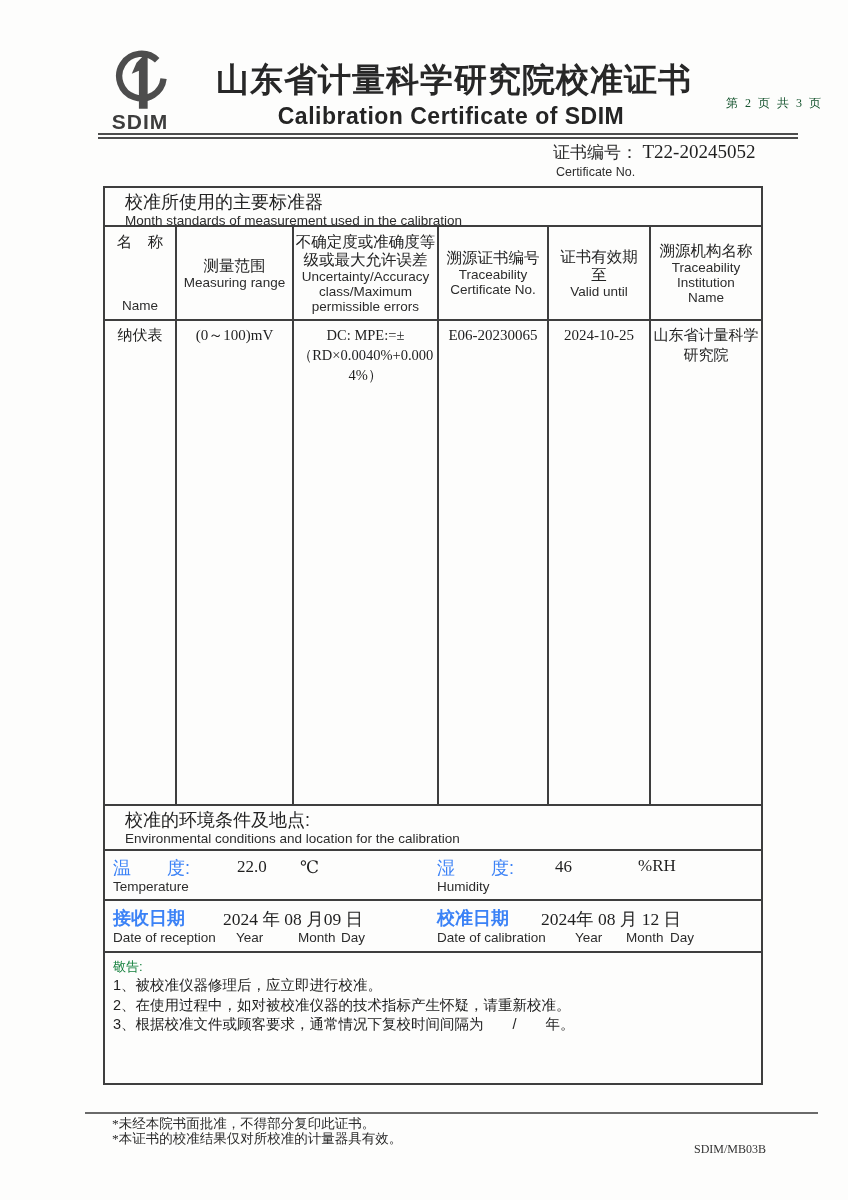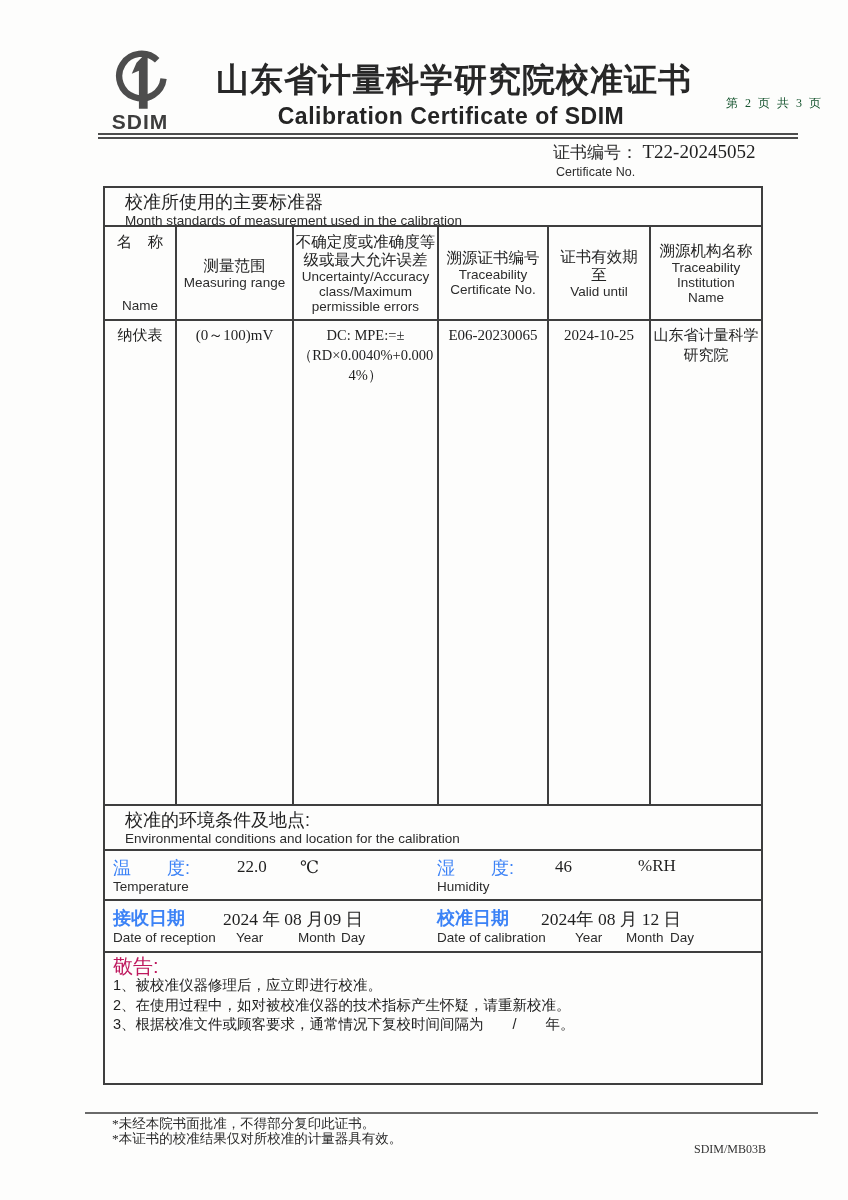--- a/index.html
+++ b/index.html
@@ -53,21 +53,21 @@
 
   .env-title { height:45px; }
   .row-2col { position:relative; }
   .r-temp { height:50px; } .r-other { height:57px; } .r-date { height:52px; }
   .f-label { position:absolute; font-size:18px; color:#3b82f6; }
   .f-en { position:absolute; font-size:13.5px; color:#2c2c2c; }
   .f-val { position:absolute; font-family:"Liberation Serif","DejaVu Serif",serif;
     font-size:17px; color:#1f1f1f; }
 
   .notice { padding:4px 8px 0 8px; }
-  .notice .n-title { font-size:20px; color:#be185d; line-height:19px; }
+  .notice .n-title { font-size:13px; color:#15803d; line-height:19px; }
   .notice .n-item { font-size:14.5px; color:#1e1e1e; line-height:19.5px; }
 
   
   .footer-rule { position:absolute; left:85px; top:1112px; width:733px; height:0;
     border-top:2px solid #6a6a6a; }
   .foot-note { position:absolute; left:112px; font-size:13.5px; color:#2a2a2a;
     font-family:"Liberation Serif","DejaVu Serif",serif; line-height:15px; }
   .form-no { position:absolute; left:620px; top:1142px; width:146px; text-align:right;
     font-size:12px; color:#333; font-family:"Liberation Serif","DejaVu Serif",serif; }
 </style>

